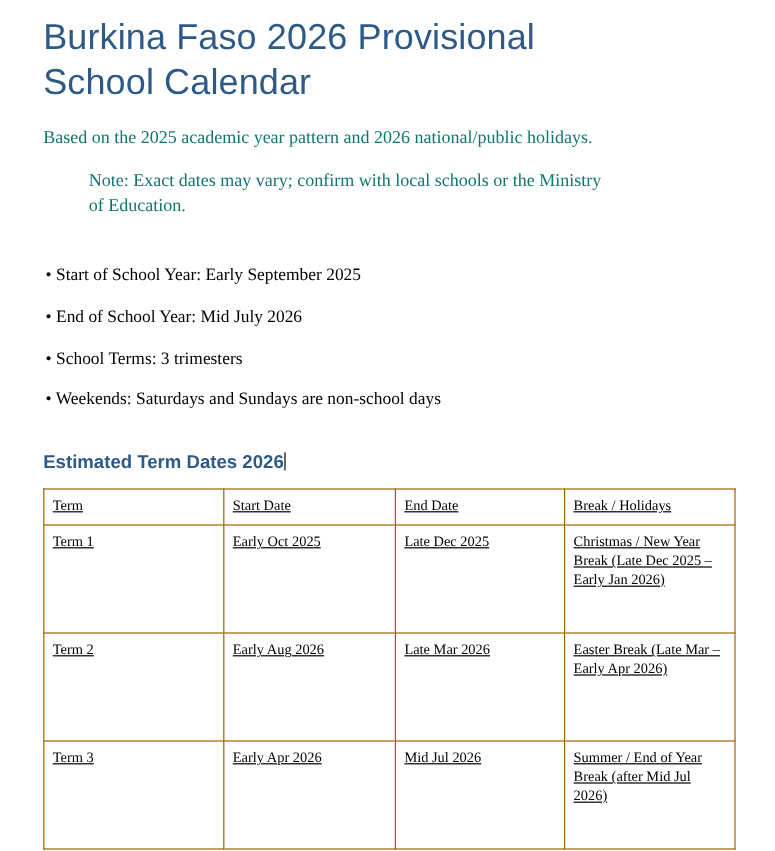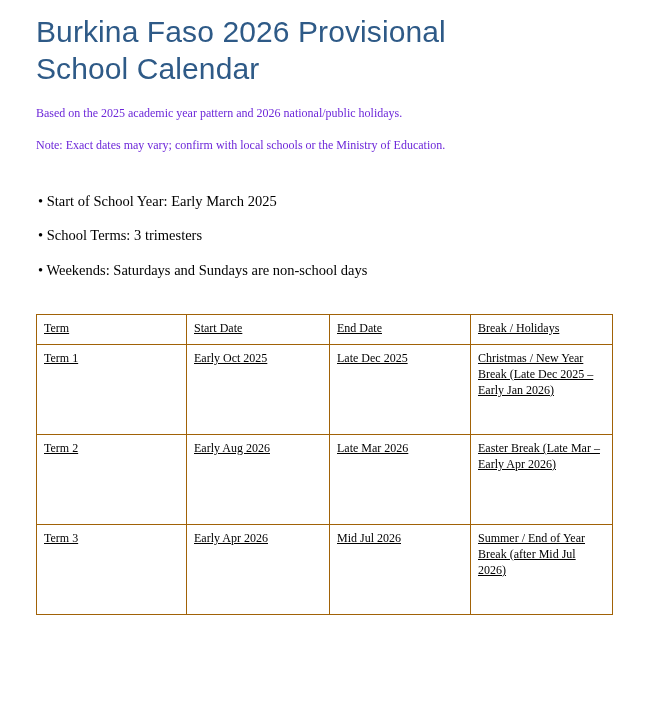--- a/index.html
+++ b/index.html
@@ -24,27 +24,28 @@
   .doc-title {
     font-family: "Liberation Sans", sans-serif;
     font-size: 30px;
     line-height: 1.22;
     font-weight: 400;
     color: #2e5a87;
     margin: 0 0 18px 0;
     letter-spacing: 0.1px;
   }
   .intro-para {
-    font-size: 12px;
+    font-size: 15px;
     line-height: 1.35;
     margin: 0 0 16px 0;
-    color: #6d28d9;
+    color: #0f766e;
   }
   .intro-para.second {
     margin-bottom: 38px;
+    margin-left: 38px;
   }
   .section-heading {
     font-family: "Liberation Sans", sans-serif;
     font-size: 15.5px;
     font-weight: bold;
     color: #2e5a87;
     margin: 0 0 12px 0;
   }
   .bullet-list {
     margin: 0 0 34px 0;
@@ -102,25 +103,27 @@
 
 <div class="page">
 
   <h1 class="doc-title">Burkina Faso 2026 Provisional School Calendar</h1>
 
   <p class="intro-para">Based on the 2025 academic year pattern and 2026 national/public holidays.</p>
   <p class="intro-para second">Note: Exact dates may vary; confirm with local schools or the Ministry of Education.</p>
 
 
   <ul class="bullet-list">
-    <li>• Start of School Year: Early March 2025</li>
+    <li>• Start of School Year: Early September 2025</li>
+    <li>• End of School Year: Mid July 2026</li>
     <li>• School Terms: 3 trimesters</li>
     <li>• Weekends: Saturdays and Sundays are non-school days</li>
   </ul>
 
+  <h2 class="section-heading"><span class="heading-with-caret">Estimated Term Dates 2026</span><span class="caret"></span></h2>
 
   <table class="term-table">
     <colgroup>
       <col class="c1">
         <col class="c2">
         <col class="c3">
         <col class="c4">
     </colgroup>
     <tbody>
       <tr class="header-row">

